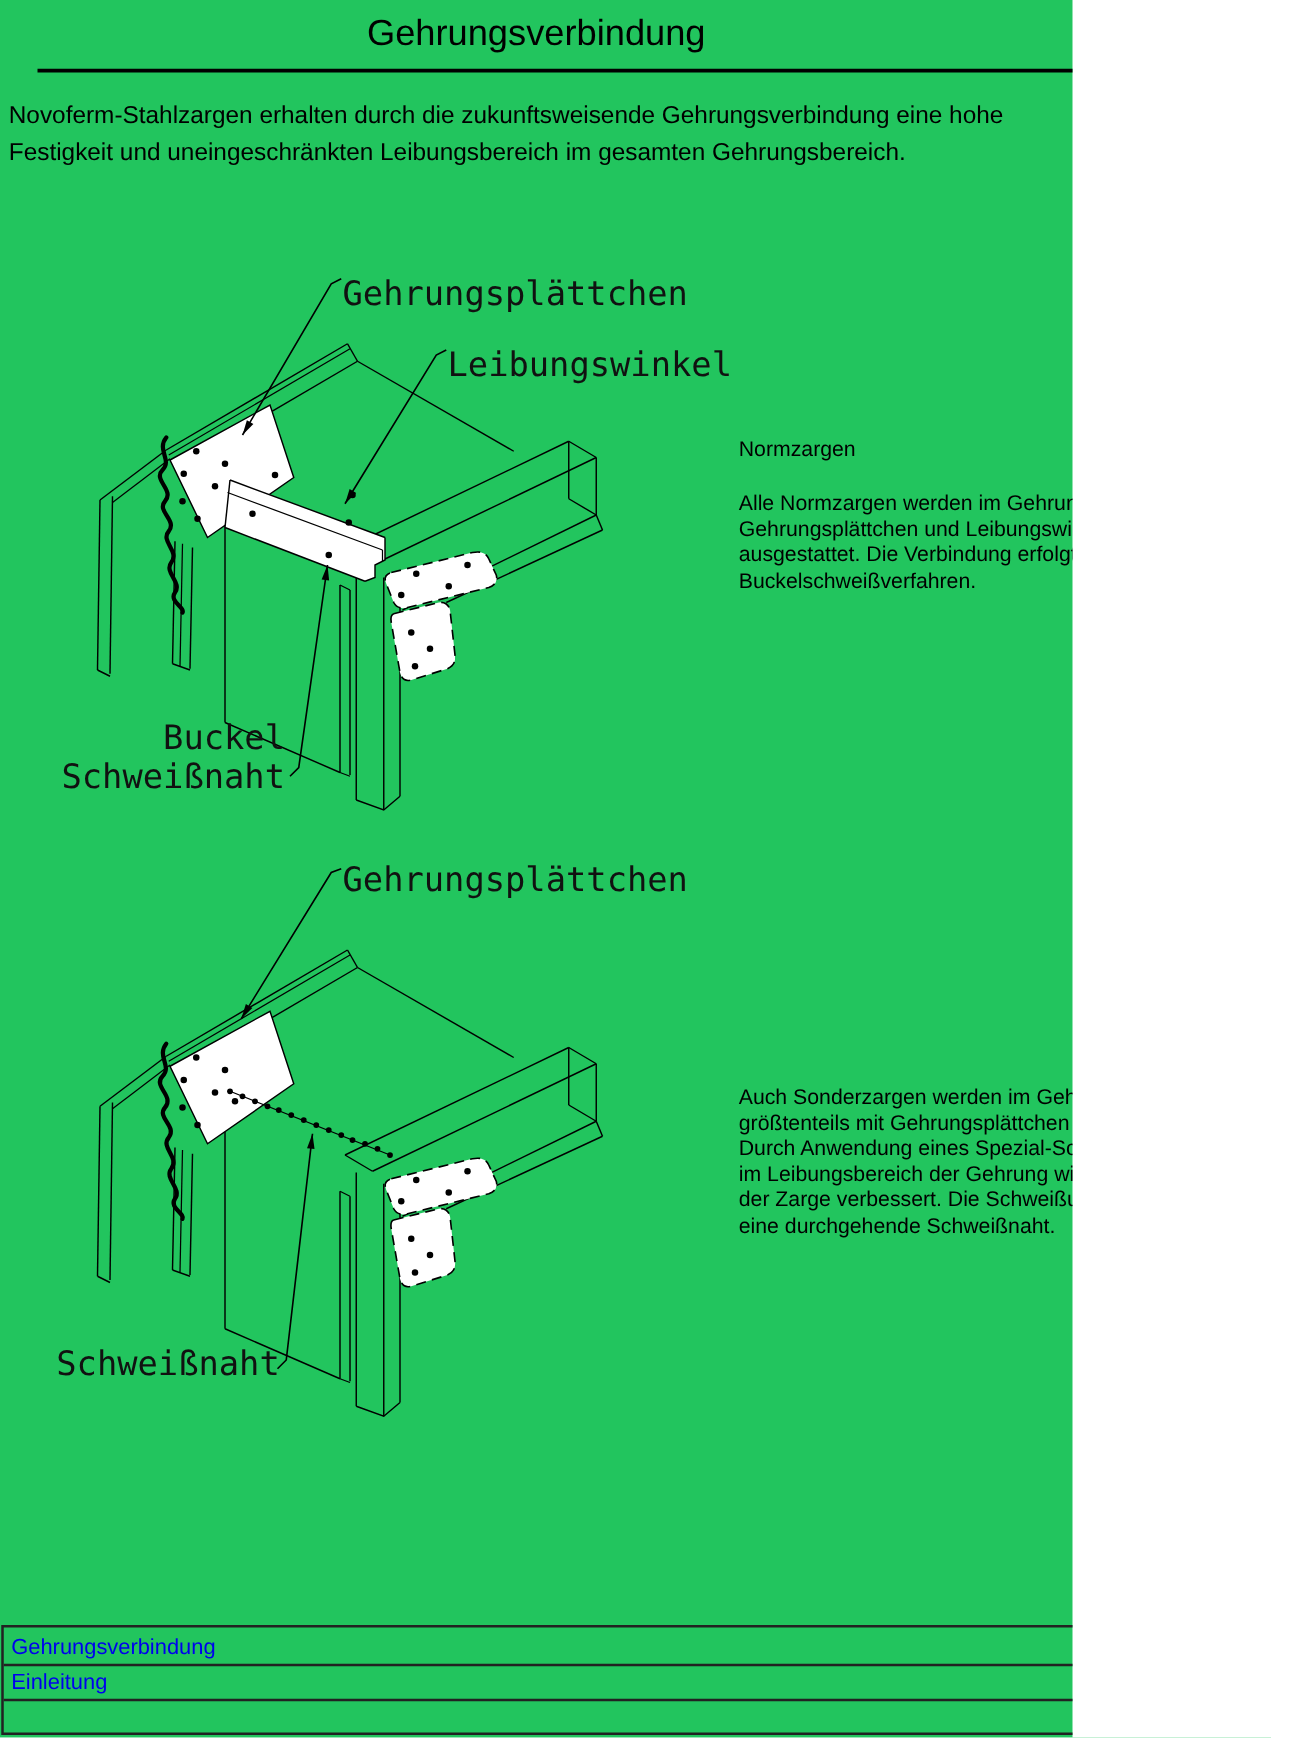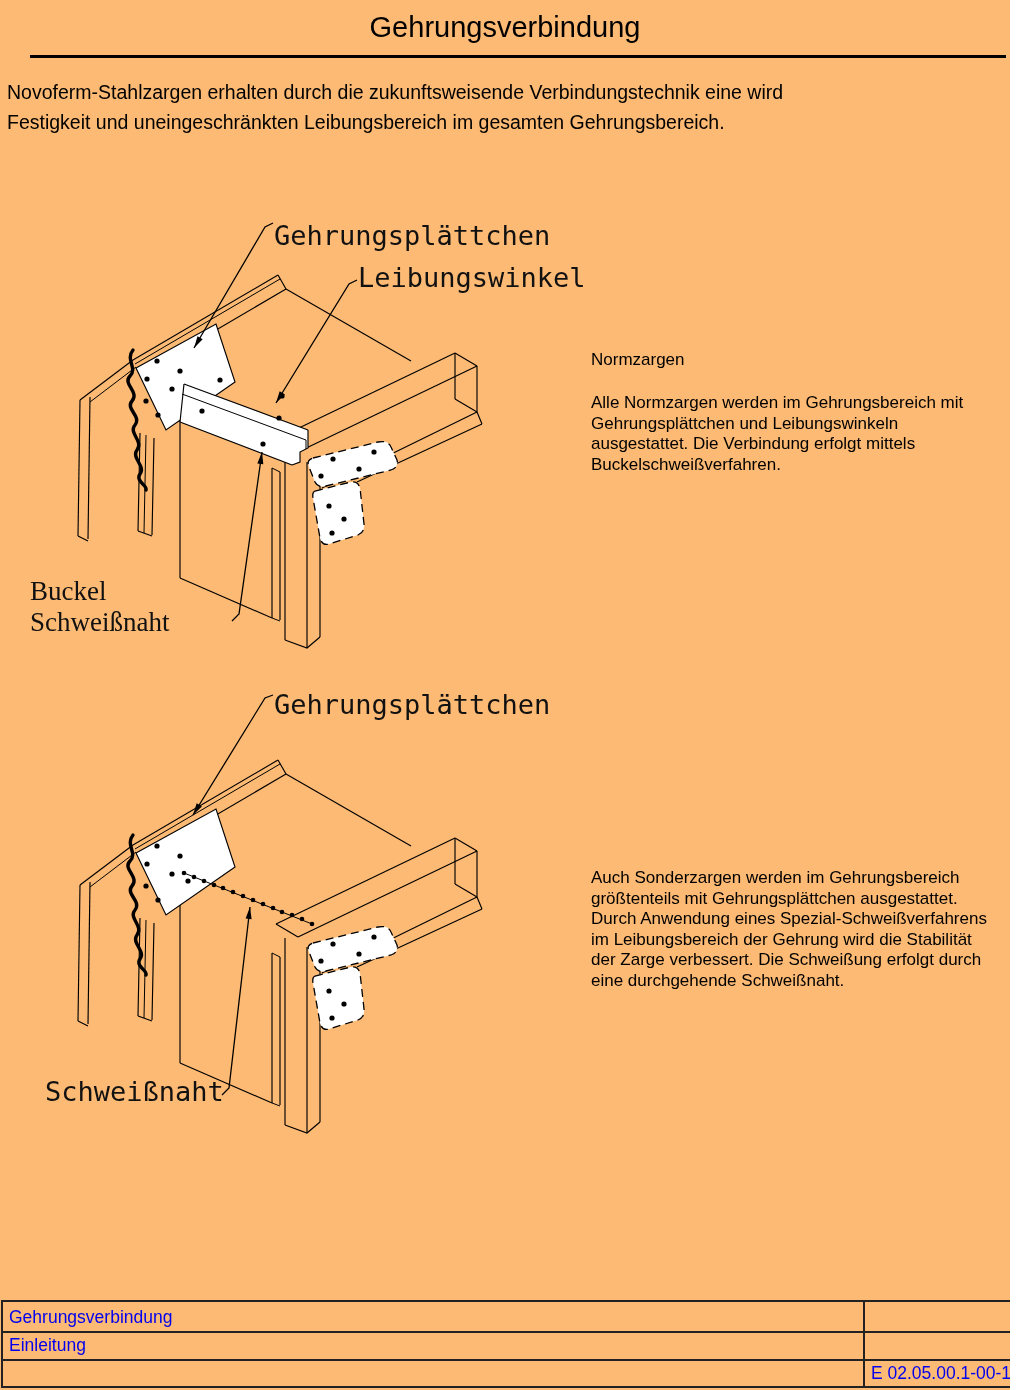--- a/index.html
+++ b/index.html
@@ -1,32 +1,32 @@
 <!DOCTYPE html>
 <html><head>
 <meta charset="utf-8">
 <style>
   html,body { margin:0; padding:0; background:#fff; }
-  .page { position:relative; width:1010px; height:1390px; background:#fdba74;
+  .page { position:relative; width:858px; height:1390px; background:#22c55e;
           font-family:"Liberation Sans", sans-serif; color:#000; overflow:hidden; }
 
   .page-title { position:absolute; top:10px; left:0; width:100%; text-align:center;
                 font-size:29px; line-height:34px; font-weight:normal; }
   .title-rule { position:absolute; top:55px; left:30px; width:976px; height:3px; background:#000; }
 
   .intro { position:absolute; top:78px; left:7px; font-size:19.5px; line-height:29.5px; }
 
   .figure { position:absolute; width:550px; height:470px; }
   #fig1 { left:30px; top:200px; }
   #fig2 { left:30px; top:685px; }
   .figure svg { position:absolute; left:0; top:0; }
 
   .cad-label { position:absolute; font-family:"DejaVu Sans Mono", monospace;
                font-size:27px; line-height:28px; color:#111; white-space:nowrap; }
-  .cad-right { text-align:left;font-family:Liberation Serif, serif; }
+  .cad-right { text-align:right; }
 
   .caption { position:absolute; width:475px;margin-left:39px; }
   #cap1 { left:552px; top:350px; }
   #cap2 { left:552px; top:845px; }
   .cap-title { font-size:17px; line-height:20px; }
   .cap-body  { margin-top:23px; font-size:17px; line-height:20.5px; white-space:pre-line; }
 
   .footer { position:absolute; left:1px; top:1300px; width:1030px; height:88px;
             border:2px solid #222; box-sizing:border-box; font-size:17.5px; }
   .footer .hline { position:absolute; left:0; width:100%; height:2px; background:#222; }
@@ -45,21 +45,21 @@
 </style>
 </head>
 <body>
 
 <div class="page">
 
   <div class="page-title">Gehrungsverbindung</div>
   <div class="title-rule"></div>
 
   <div class="intro">
-    <div>Novoferm-Stahlzargen erhalten durch die zukunftsweisende Verbindungstechnik eine wird</div>
+    <div>Novoferm-Stahlzargen erhalten durch die zukunftsweisende Gehrungsverbindung eine hohe</div>
     <div>Festigkeit und uneingeschränkten Leibungsbereich im gesamten Gehrungsbereich.</div>
   </div>
 
   <div class="figure" id="fig1">
     <svg width="550" height="470" viewBox="0 0 550 470">
 
       <g>
         <path class="drawline" d="M 50,200 L 48,336"></path>
         <path class="drawline" d="M 60,197 L 58,339"></path>
         <path class="drawline" d="M 48,336 L 58,341"></path>
@@ -156,21 +156,21 @@
       <g>
         <path class="leader" d="M 243,23 L 235,27 L 164,148"></path>
         <polygon class="arrow" points="164,148 167.5,136.2 172.7,139.2"></polygon>
         <path class="leader" d="M 327,80 L 319,84 L 246,203"></path>
         <polygon class="arrow" points="246,203 249.7,191.2 254.9,194.4"></polygon>
         <path class="leader" d="M 202,421 L 209,414 L 232,252"></path>
         <polygon class="arrow" points="232,252 233.3,264.3 227.3,263.5"></polygon>
       </g>
     </svg>
     <div class="cad-label" style="left:244px; top:22px">Gehrungsplättchen</div>
-    <div class="cad-label" style="left:328px; top:64px">Leibungswinkel</div>
+    <div class="cad-label" style="left:328px; top:79px">Leibungswinkel</div>
     <div class="cad-label cad-right" style="left:0; top:377px; width:198px">Buckel</div>
     <div class="cad-label cad-right" style="left:0; top:408px; width:198px">Schweißnaht</div>
   </div>
 
   <div class="caption" id="cap1">
     <div class="cap-title">Normzargen</div>
     <div class="cap-body">Alle Normzargen werden im Gehrungsbereich mit
 Gehrungsplättchen und Leibungswinkeln
 ausgestattet. Die Verbindung erfolgt mittels
 Buckelschweißverfahren.</div>

